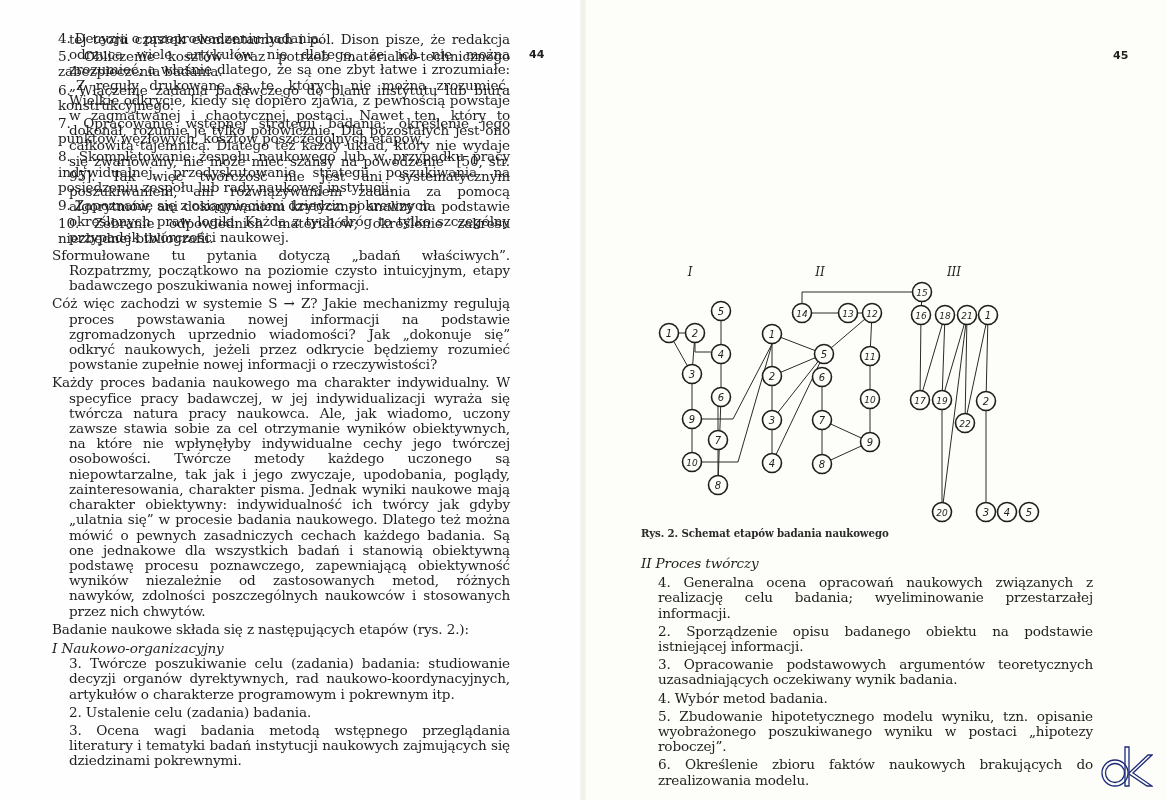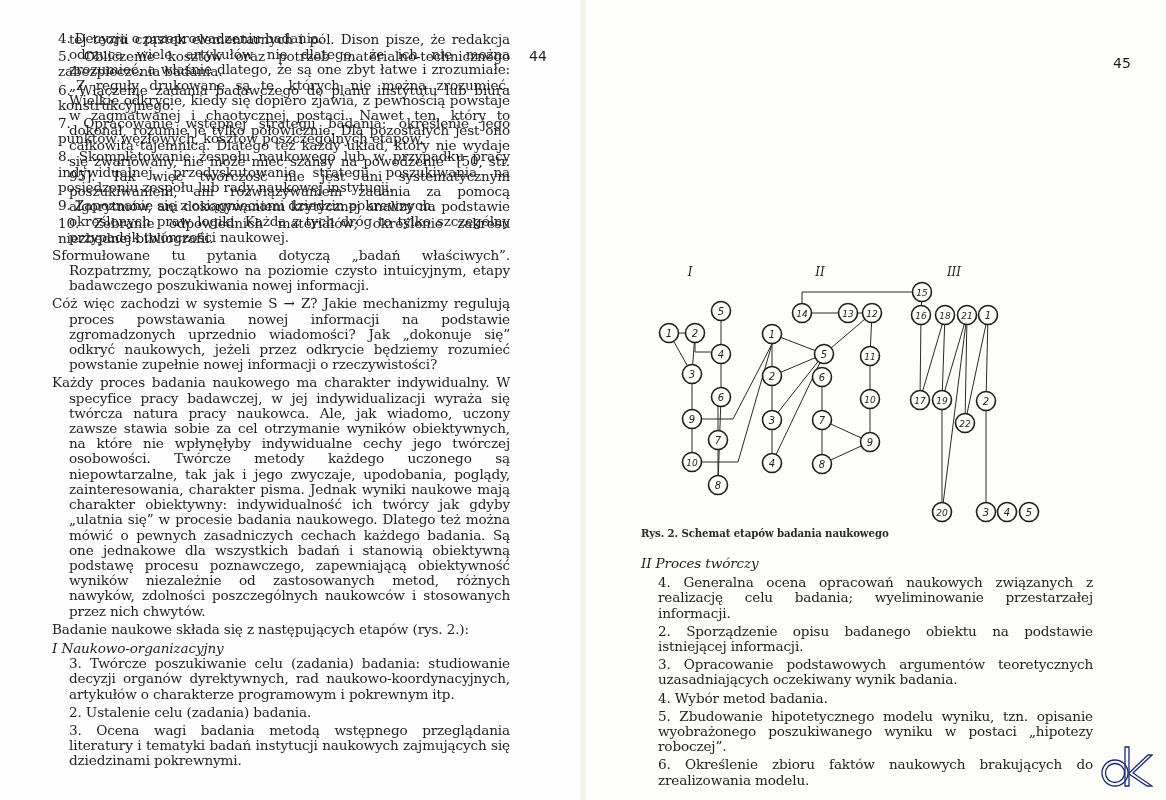--- a/index.html
+++ b/index.html
@@ -15,23 +15,23 @@
   .gutter { position:absolute; left:580px; top:0; width:6px; height:800px;
     background:linear-gradient(90deg,#f6f6f2,#efefe8,#f7f7f2); }
   .col { position:absolute; font-size:13.6px; line-height:15.2px; letter-spacing:-0.15px; }
   .left-col { left:52px; top:32px; width:458px; }
   .right-col { left:58px; top:31px; width:452px; }
   .p { text-align:justify; text-align-last:left; margin:0 0 3px 0; }
   .p.hang { padding-left:17px; text-indent:-17px; }
   .p.ind { padding-left:17px; }
   .section { font-style:italic; margin:4px 0 0 0; }
   .item { margin:0 0 3px 0; text-align:justify; }
-  .pagenum { position:absolute; font-family:"DejaVu Sans", sans-serif; font-weight:normal; font-size:14px; }
+  .pagenum { position:absolute; font-family:"DejaVu Sans", sans-serif; font-weight:bold; font-size:11px; }
   .pn-left { left:529px; top:48px; }
-  .pn-right { left:1113px; top:55px; }
+  .pn-right { left:1113px; top:49px; }
   .diagram { position:absolute; left:0; top:0; width:1166px; height:800px; pointer-events:none; }
   .caption { position:absolute; left:641px; top:527px; font-family:"DejaVu Serif", serif; font-size:10.2px; font-weight:bold; letter-spacing:-0.1px; color:#2a2a2a; }
   .logo { position:absolute; left:1098px; top:745px; width:55px; height:45px; }
 </style>
 </head>
 <body>
 
 <div class="page page-left"></div>
 <div class="page page-right"></div>
 <div class="gutter"></div>

